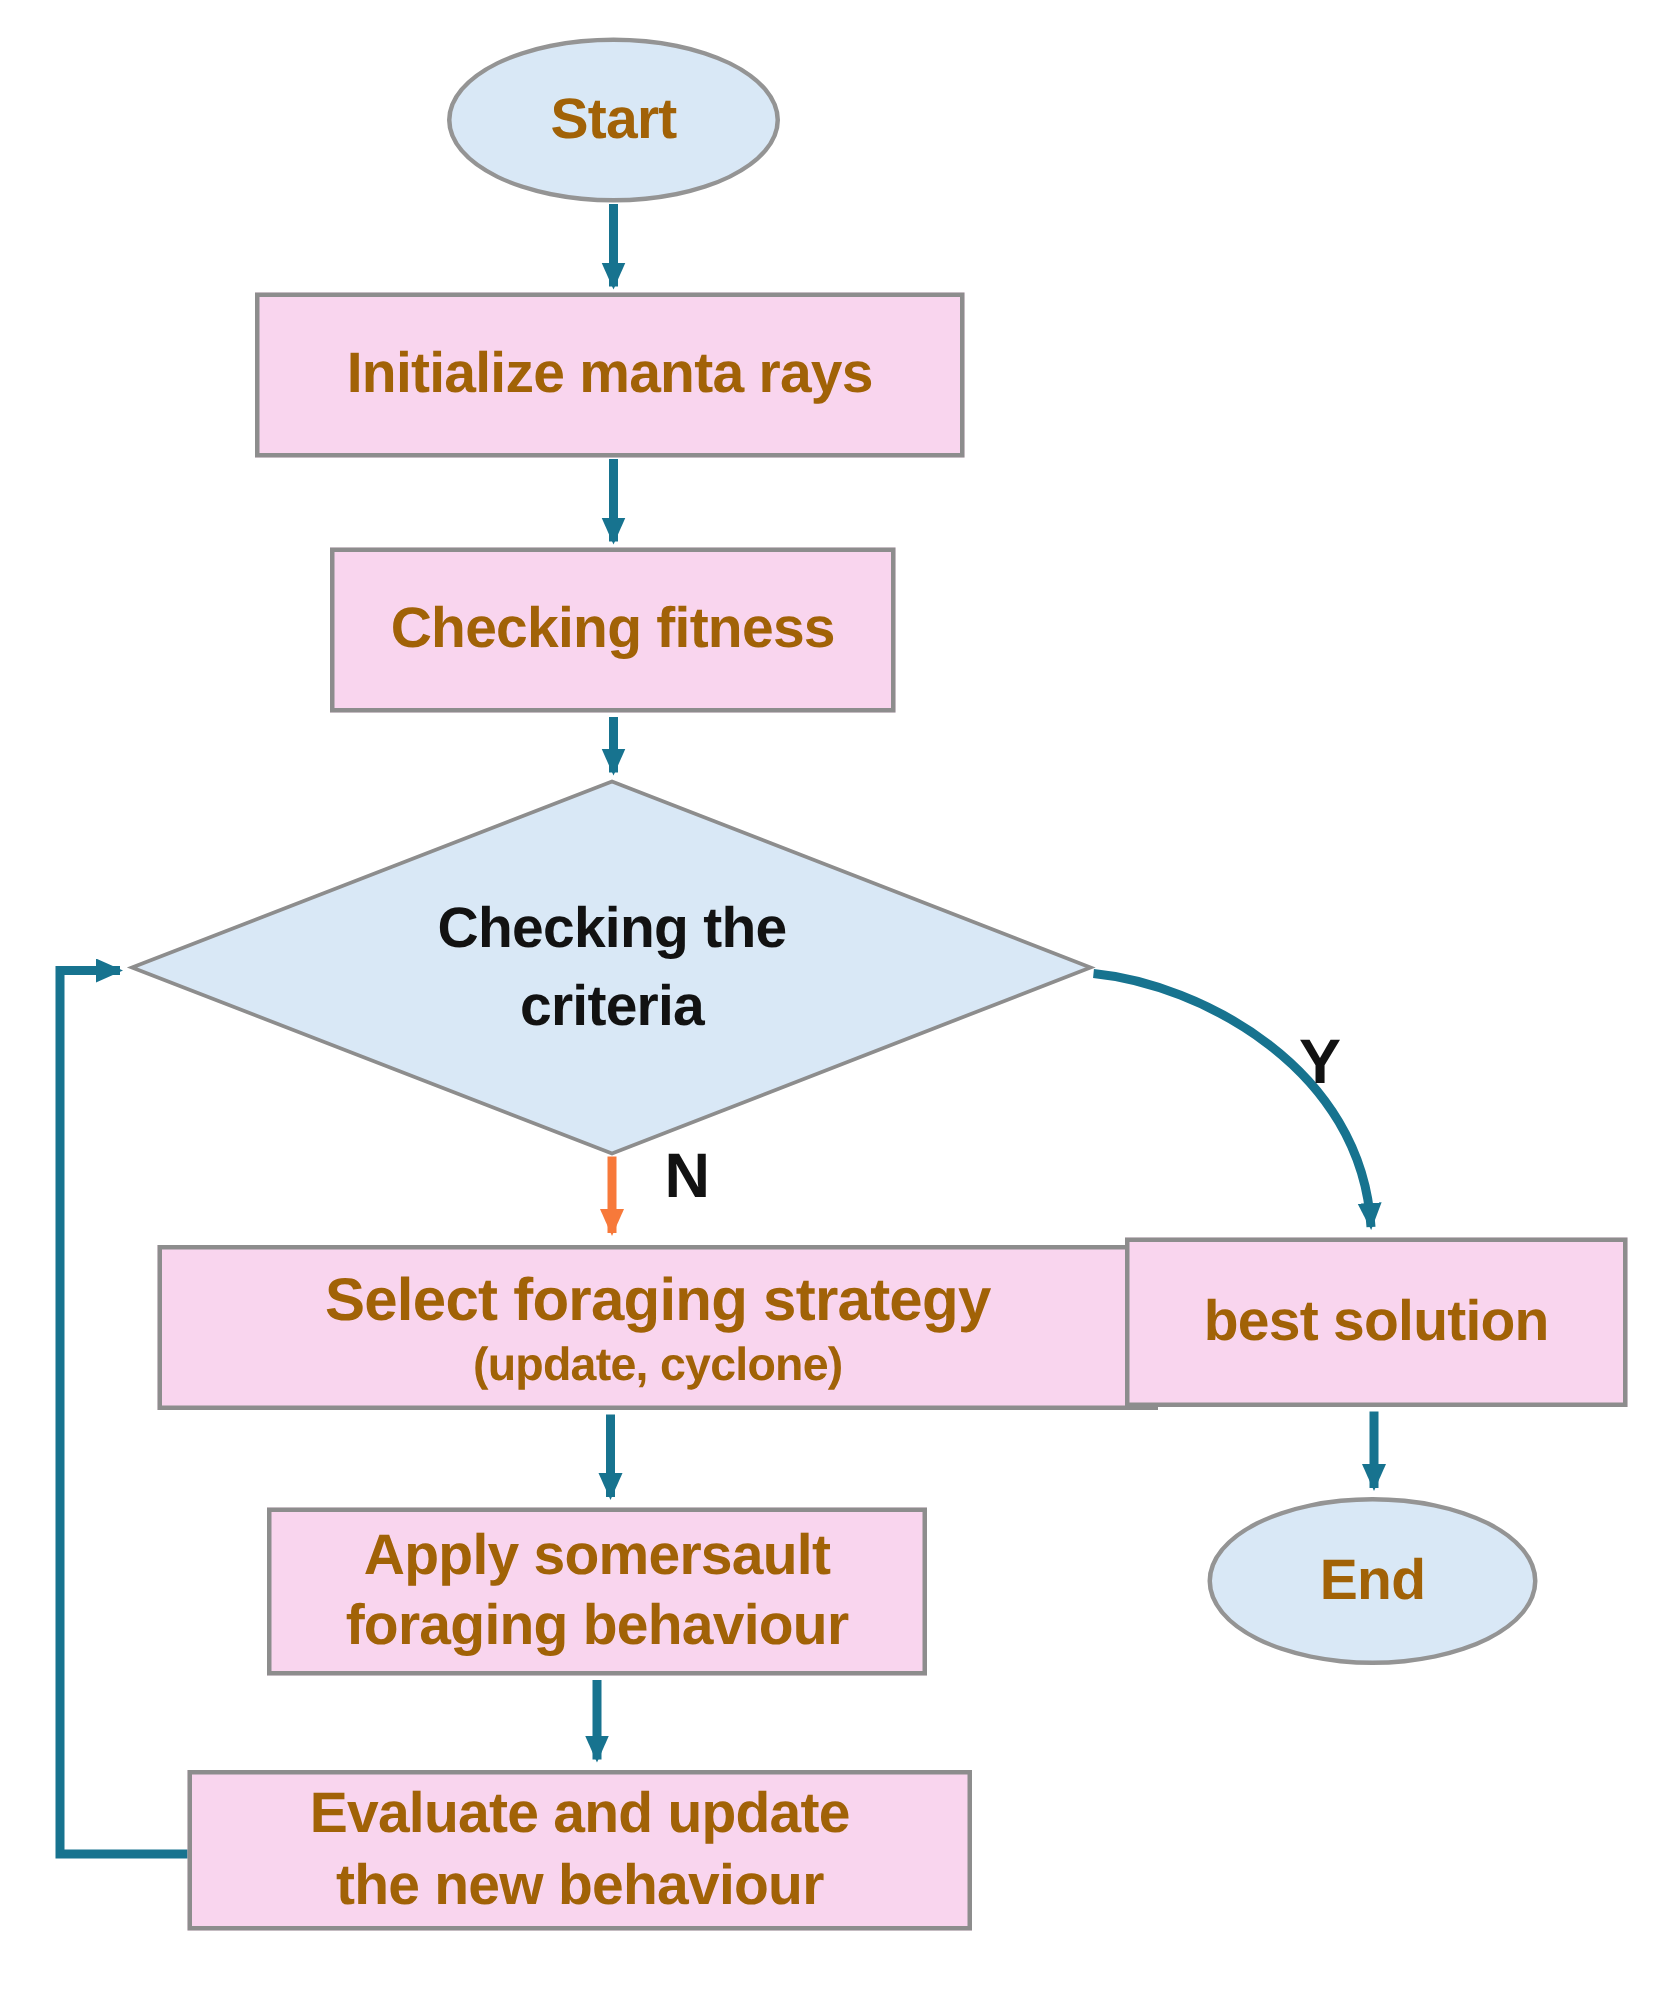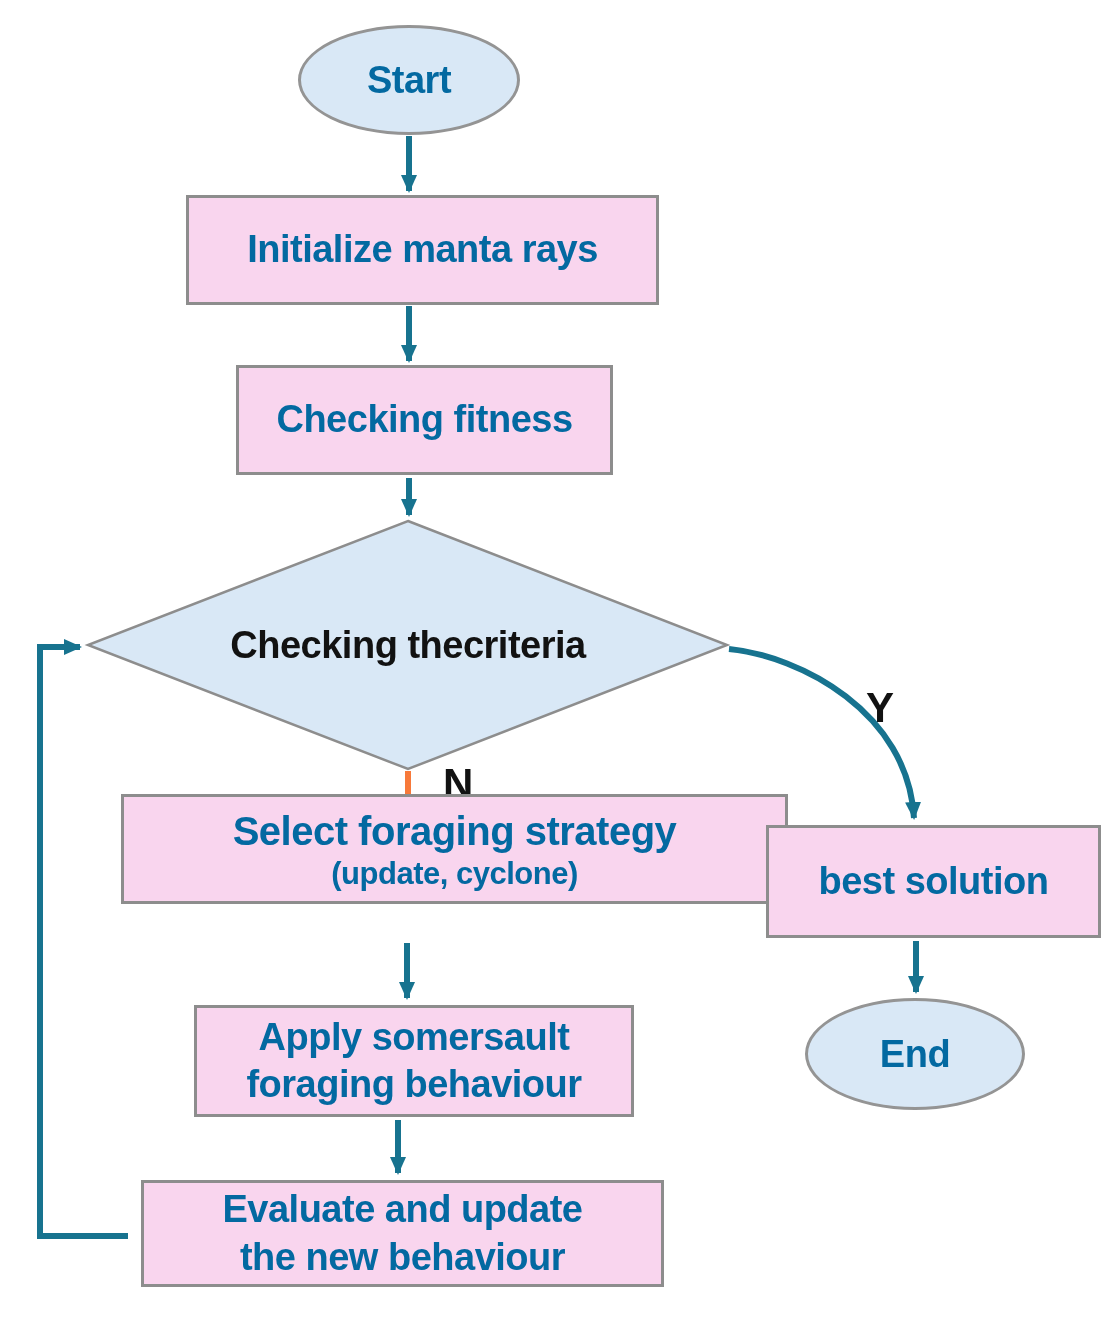--- a/index.html
+++ b/index.html
@@ -22,43 +22,42 @@
     width: 1106px;
     height: 1332px;
   }
   .node {
     position: absolute;
     display: flex;
     flex-direction: column;
     align-items: center;
     justify-content: center;
     box-sizing: border-box;
-    color: #0369a1;
+    color: #a16207;
     font-weight: 700;
     text-align: center;
     letter-spacing: -0.5px;
     white-space: nowrap;
   }
   .process {
     background: #f9d5ee;
     border: 3px solid #8d8d8d;
     font-size: 38px;
     line-height: 1.25;
-    margin-left: 16px;
   }
   .terminal {
     background: #d9e8f6;
     border: 3px solid #949494;
     border-radius: 50%;
     font-size: 38px;
   }
   .decision-label {
     position: absolute;
     display: flex;
-    flex-direction: row;
+    flex-direction: column;
     align-items: center;
     justify-content: center;
     color: #121212;
     font-weight: 700;
     font-size: 38px;
     line-height: 1.38;
     text-align: left;
     letter-spacing: -0.5px;
     white-space: nowrap;
   }
@@ -118,21 +117,21 @@
 
   <div class="decision-label" style="left:218px; top:558px; width:380px; height:174px;">
     <span>Checking the</span>
     <span>criteria</span>
   </div>
 
   <div class="edge-label" style="left:443px; top:760px;">N</div>
 
   <div class="edge-label" style="left:866px; top:684px;">Y</div>
 
-  <div class="node process" style="left:105px; top:794px; width:667px; height:110px;">
+  <div class="node process" style="left:105px; top:830px; width:667px; height:110px;">
     <span style="font-size:40px;">Select foraging strategy</span>
     <span class="sub-line">(update, cyclone)</span>
   </div>
 
   <div class="node process" style="left:178px; top:1005px; width:440px; height:112px;align-items:center;">
     <span>Apply somersault</span>
     <span>foraging behaviour</span>
   </div>
 
   <div class="node process" style="left:125px; top:1180px; width:523px; height:107px;">

